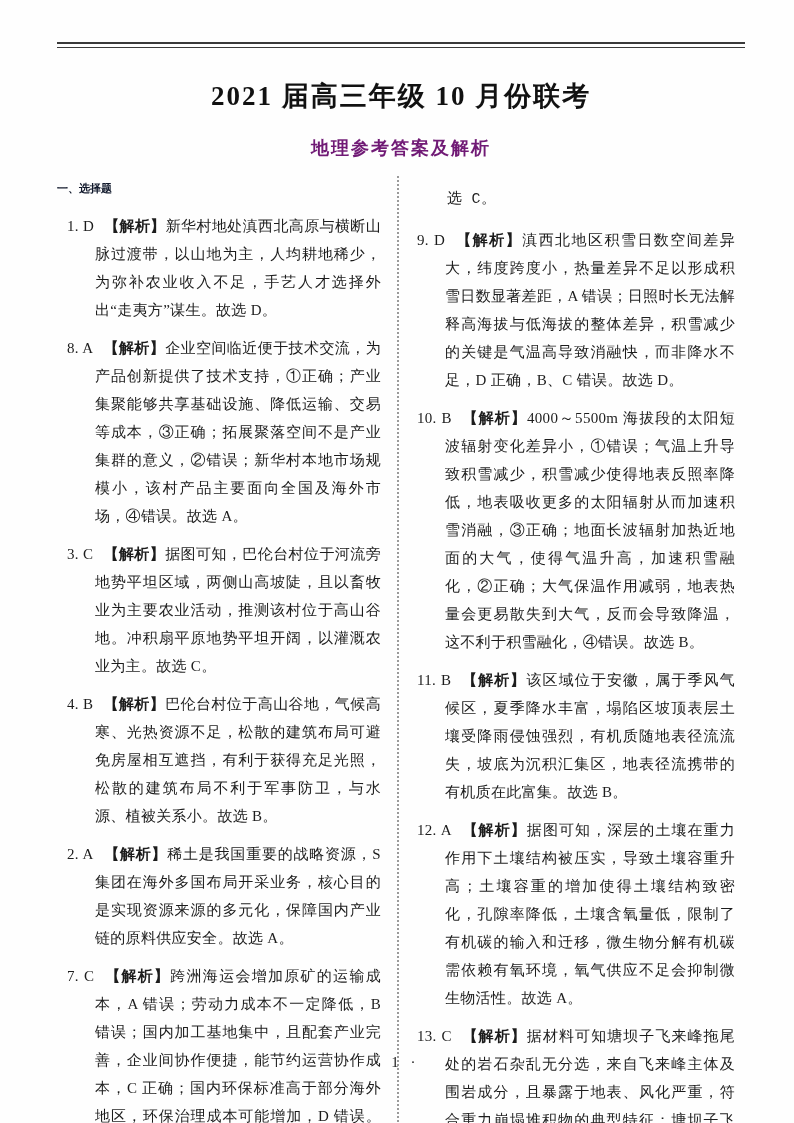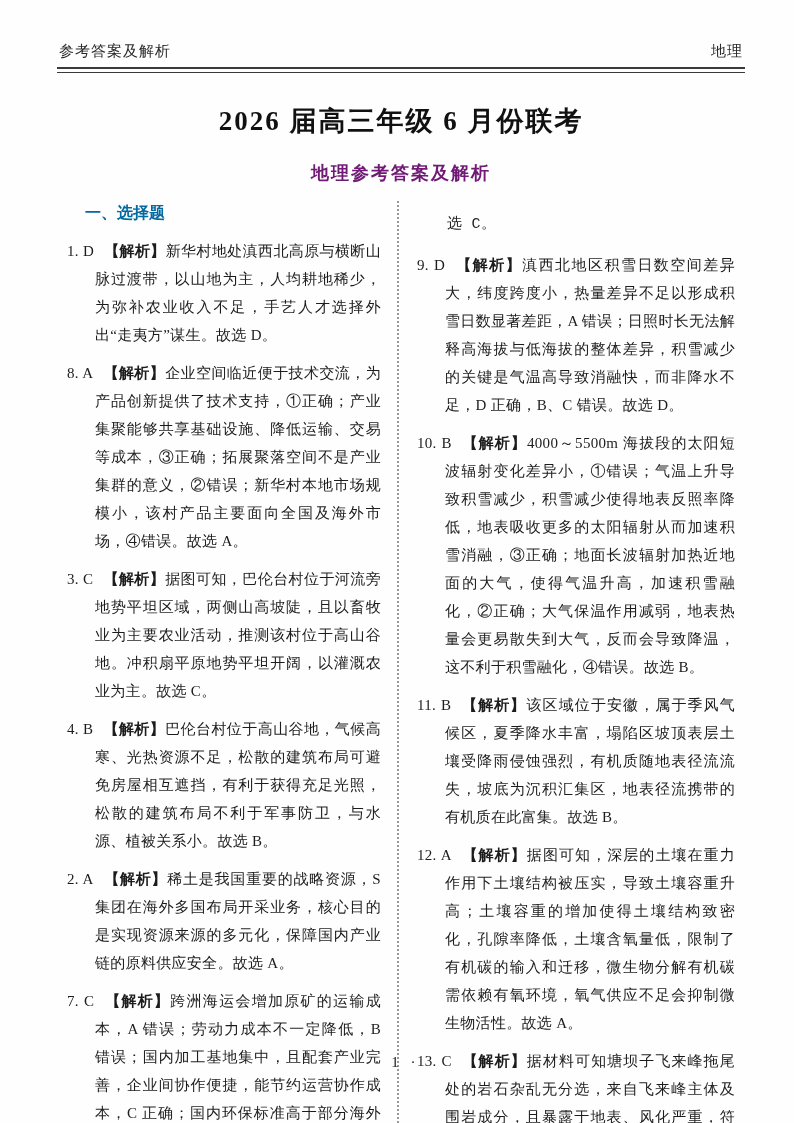--- a/index.html
+++ b/index.html
@@ -64,24 +64,23 @@
     width: auto;
   }
   .col-divider {
     flex: 0 0 0;
     border-left: 2px dotted #9a9a9a;
     margin: 2px 8px 6px 6px;
   }
   .section-heading {
     font-family: "Liberation Sans", "DejaVu Sans", sans-serif;
     font-weight: bold;
-    font-size: 16px;
+    font-size: 11px;
     line-height: 28px;
-    color: #0369a1;
-    margin-left: 28px;
+    color: #0f172a;
   }
   p.item {
     margin: 10px;
     font-size: 15px;
     line-height: 28px;
     text-align: justify;
     padding-left: 28px;
     text-indent: -28px;
     letter-spacing: 0.3px;
   }
@@ -111,27 +110,23 @@
     font-size: 15px;
     color: #222;
     letter-spacing: 4px;
   }
 </style>
 </head>
 <body>
 
 <div class="page">
 
-  <div class="running-header">
-    <span>参考答案及解析</span>
-    <span>地理</span>
-  </div>
   <div class="double-rule"></div>
 
-  <h1 class="title">2026 届高三年级 6 月份联考</h1>
+  <h1 class="title">2021 届高三年级 10 月份联考</h1>
   <h2 class="subtitle">地理参考答案及解析</h2>
 
   <div class="columns">
 
     <div class="col left">
       <div class="section-heading">一、选择题</div>
 
       <p class="item"><span class="num">1. D</span><b class="lab">【解析】</b><span>新华村地处滇西北高原与横断山脉过渡带，以山地为主，人均耕地稀少，为弥补农业收入不足，手艺人才选择外出“走夷方”谋生。故选 D。</span></p>
 
       <p class="item"><span class="num">8. A</span><b class="lab">【解析】</b><span>企业空间临近便于技术交流，为产品创新提供了技术支持，①正确；产业集聚能够共享基础设施、降低运输、交易等成本，③正确；拓展聚落空间不是产业集群的意义，②错误；新华村本地市场规模小，该村产品主要面向全国及海外市场，④错误。故选 A。</span></p>

